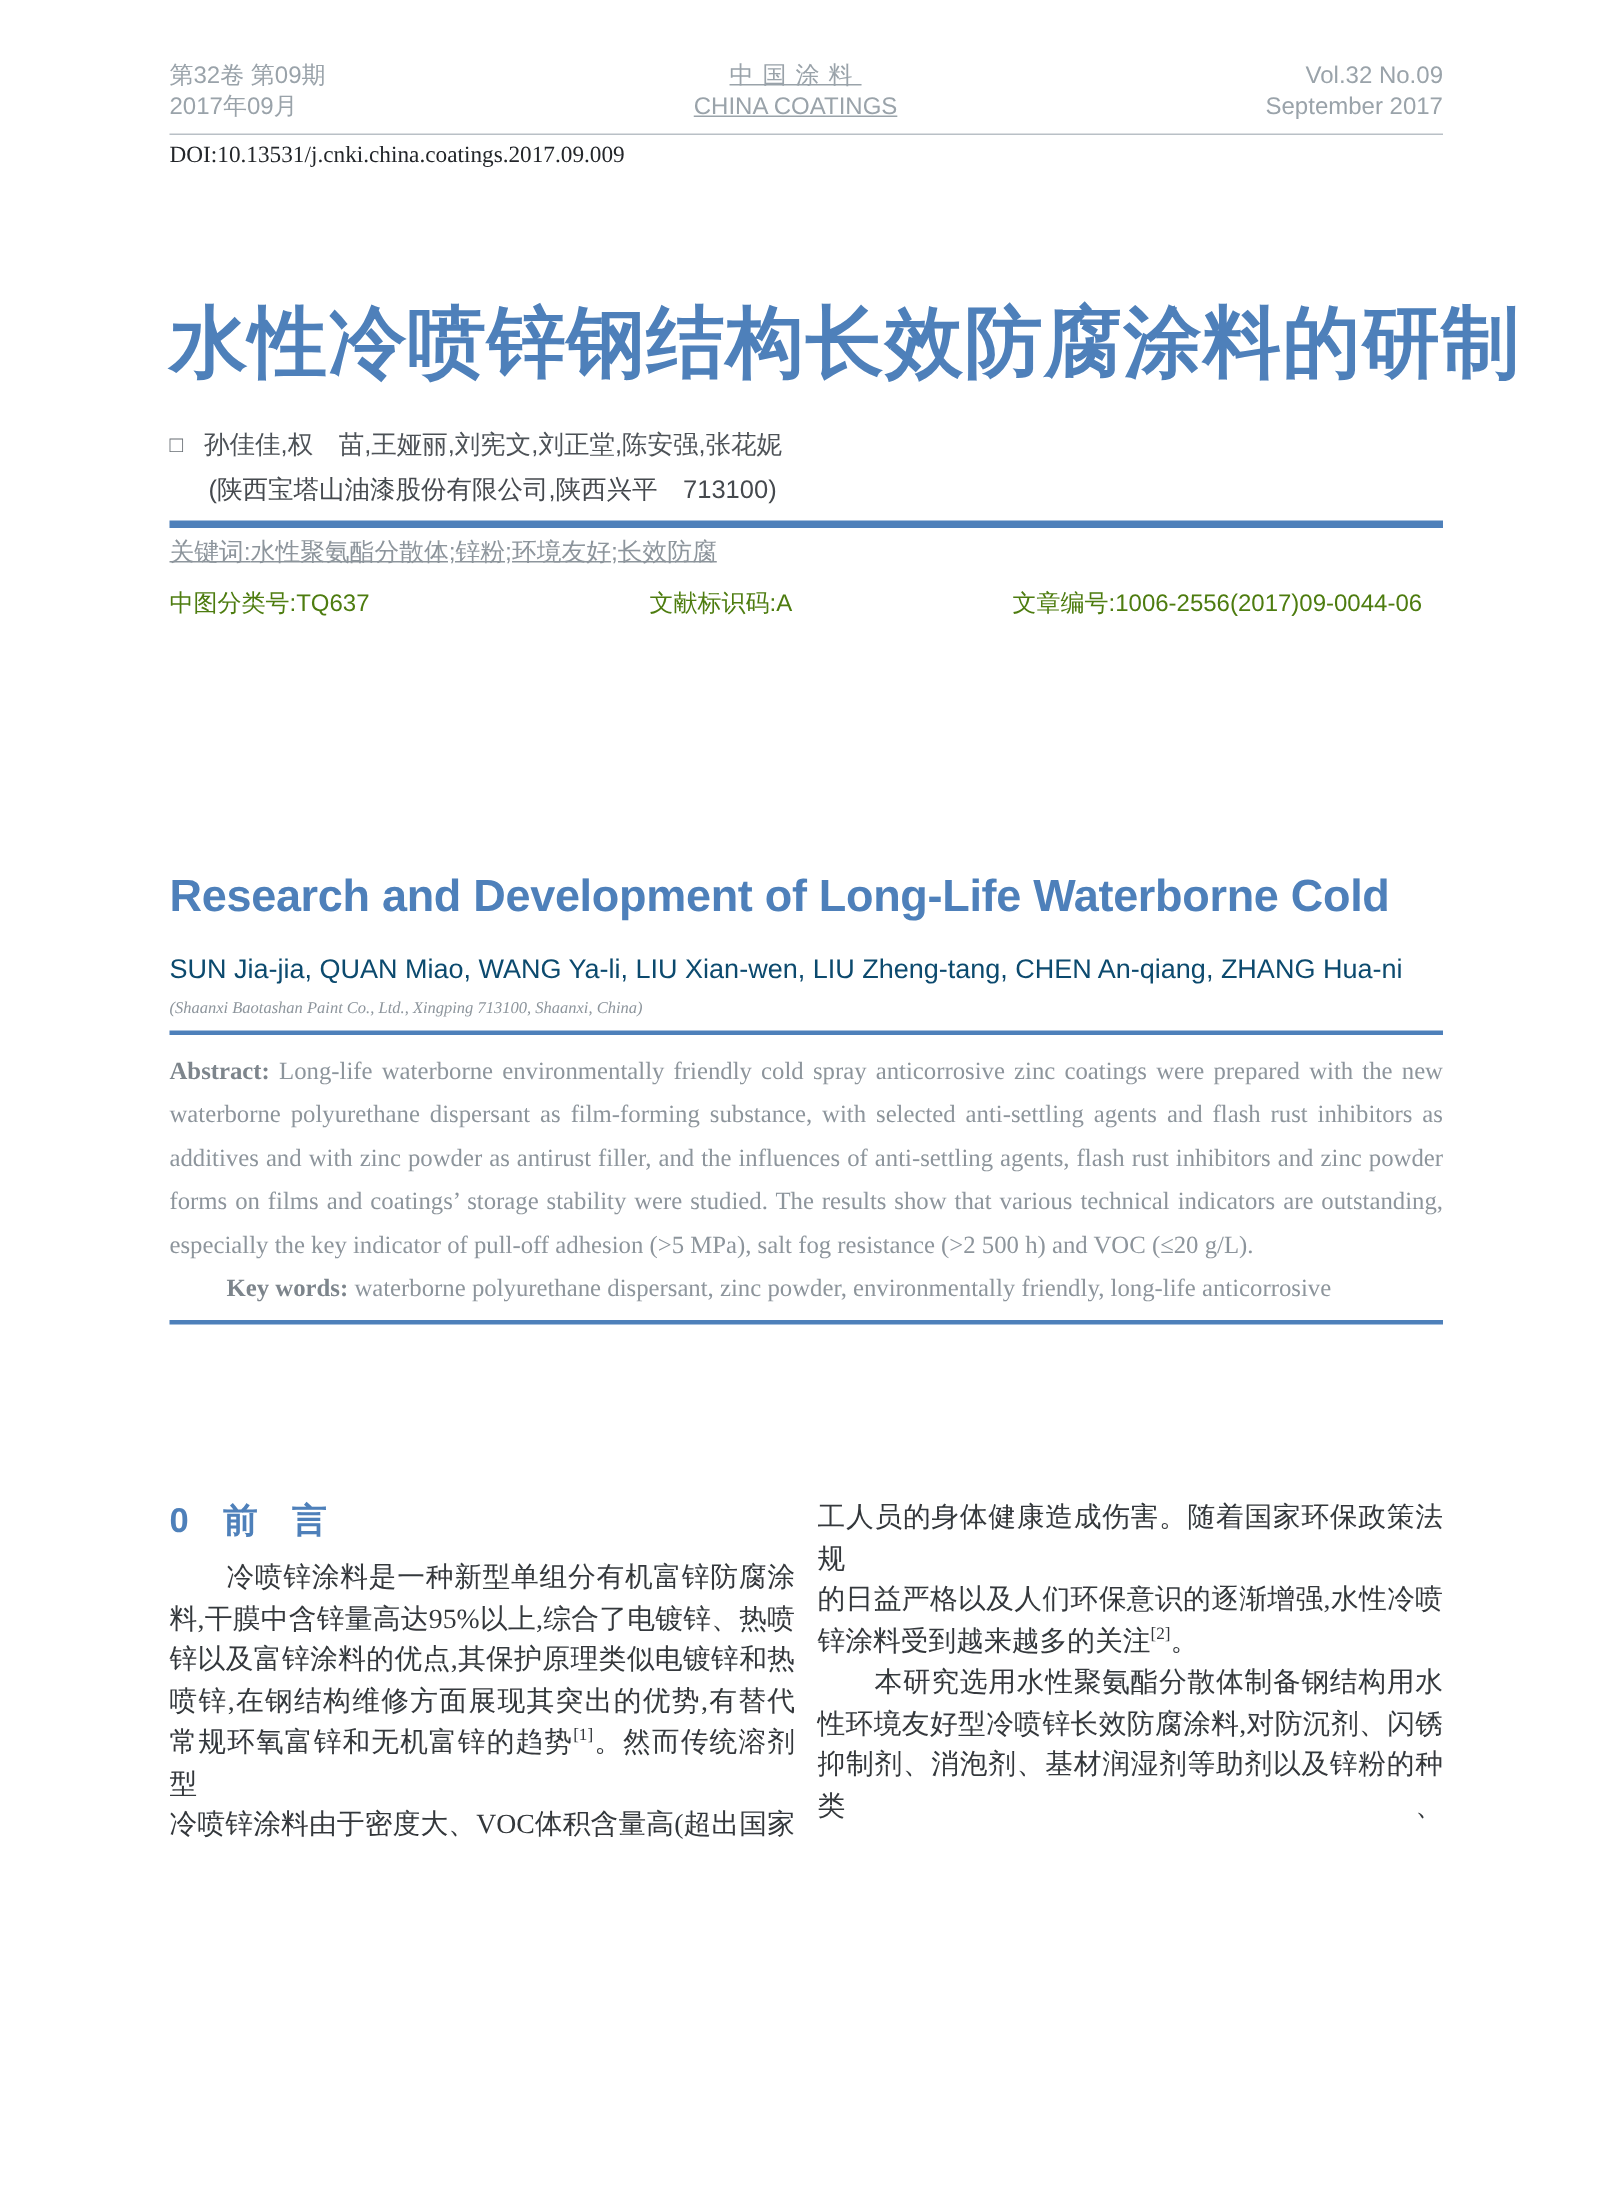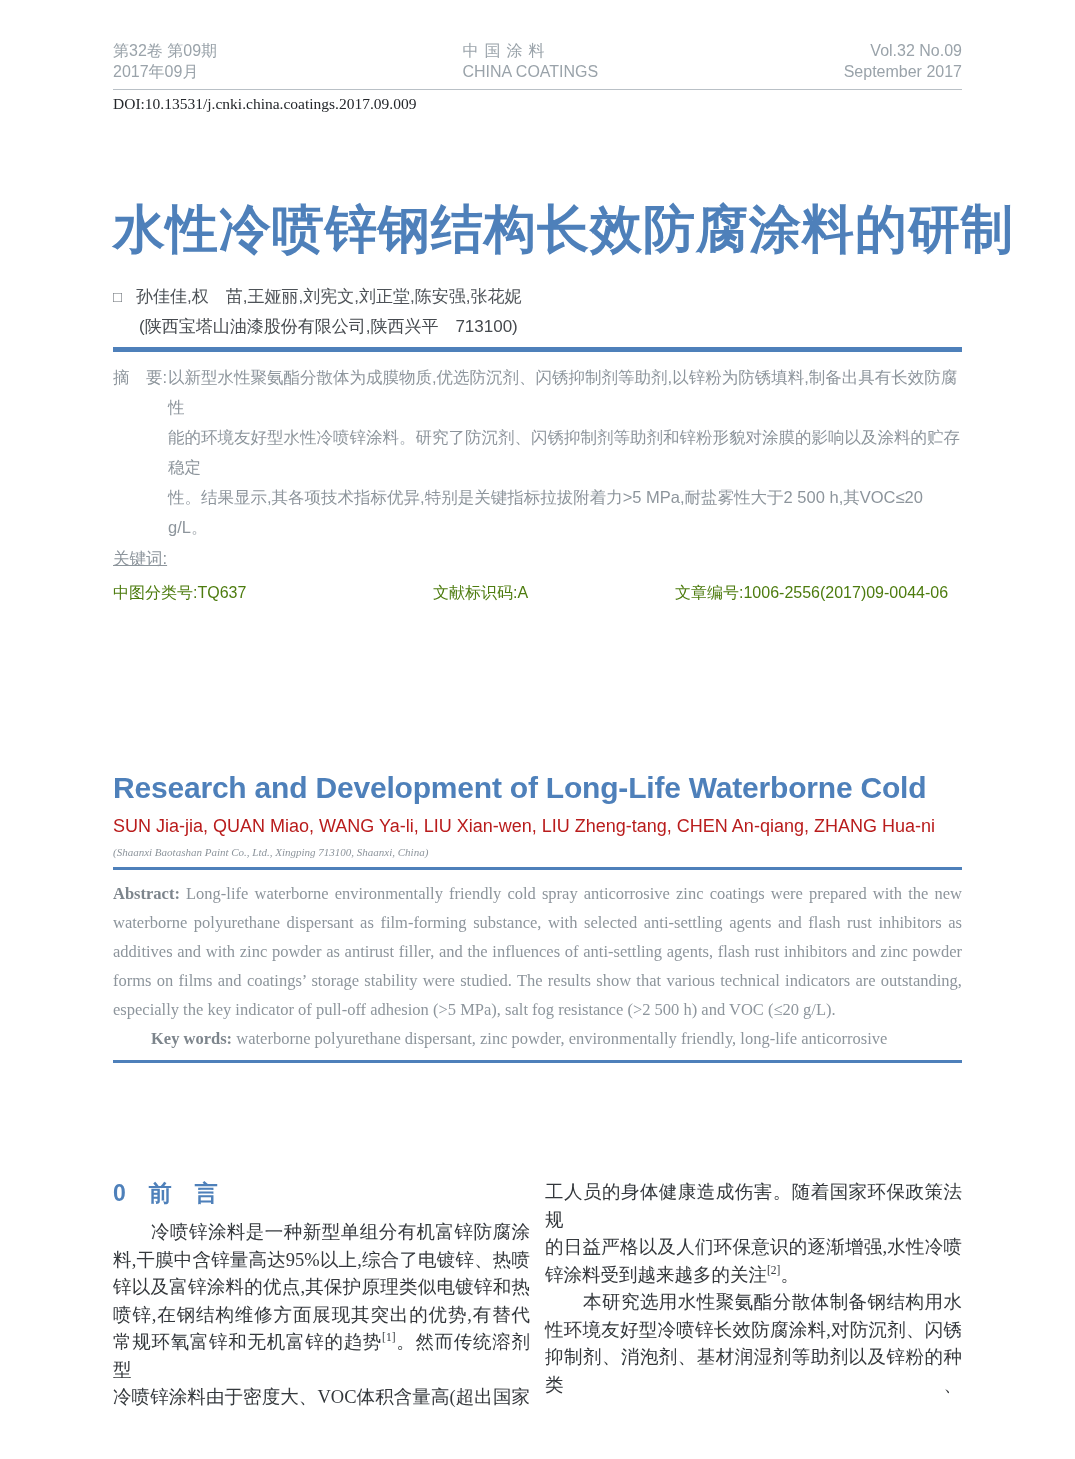--- a/index.html
+++ b/index.html
@@ -9,21 +9,21 @@
     box-sizing:border-box;
     padding:40px 113px 0 113px;
     background:#ffffff;
     font-family:"Liberation Sans","DejaVu Sans",sans-serif;
     overflow:hidden;
   }
   
   .jheader{display:flex;justify-content:space-between;align-items:flex-start;
     color:#9aa3aa;font-size:16px;line-height:21px;}
   .jheader .col{white-space:nowrap;}
-  .jheader .center{}
+  .jheader .center{text-align:center;text-decoration:underline;}
   .jheader .right{text-align:right;}
   .jh-cn{letter-spacing:6px;}
   .header-rule{height:1px;background:#b9c0c6;margin-top:7px;}
   .doi{margin-top:5px;font-family:"Liberation Serif","DejaVu Serif",serif;
     color:#23262a;font-size:15.5px;}
   
   .cn-title{
     margin-top:84px;
     color:#4e80ba;font-weight:bold;font-size:52px;line-height:64px;
     letter-spacing:1px;white-space:nowrap;
@@ -44,21 +44,21 @@
   .cn-meta .m1{flex:0 0 320px;}
   .cn-meta .m2{flex:0 0 242px;}
   .cn-meta .m3{flex:1;}
   
   .en-title{
     margin-top:158px;
     color:#4e80ba;font-weight:bold;font-size:30px;line-height:50px;
     letter-spacing:-0.2px;white-space:nowrap;
     font-family:"Liberation Sans","DejaVu Sans",sans-serif;
   }
-  .en-authors{margin-top:3px;color:#b91c1c;font-size:18px;}
+  .en-authors{margin-top:13px;color:#0c4a6e;font-size:18px;}
   .en-affil{margin-top:9px;color:#8d959c;font-size:11px;font-style:italic;
     font-family:"Liberation Serif","DejaVu Serif",serif;}
   .en-rule-top{margin-top:9px;}
   .en-abstract{margin-top:9px;color:#8d959c;font-size:16.5px;line-height:29px;
     font-family:"Liberation Serif","DejaVu Serif",serif;text-align:justify;}
   .en-abstract b{color:#7d858c;}
   .en-keywords{color:#8d959c;font-size:16.5px;line-height:29px;
     font-family:"Liberation Serif","DejaVu Serif",serif;}
   .en-keywords b{color:#7d858c;margin-left:38px;}
   .en-rule-bottom{margin-top:7px;}
@@ -95,30 +95,23 @@
   <div class="doi">DOI:10.13531/j.cnki.china.coatings.2017.09.009</div>
 
   <h1 class="cn-title" style="margin:84px 0 0 0;">水性冷喷锌钢结构长效防腐涂料的研制</h1>
   <div class="cn-authors">
     <span class="marker">□</span>
     <span>孙佳佳,权　苗,王娅丽,刘宪文,刘正堂,陈安强,张花妮</span>
   </div>
   <div class="cn-affil">(陕西宝塔山油漆股份有限公司,陕西兴平　713100)</div>
   <div class="rule-blue rule-5"></div>
 
-  <div class="cn-abstract">
-    <div class="label">摘　要:</div>
-    <div class="lines">
-        <div class="jl">以新型水性聚氨酯分散体为成膜物质,优选防沉剂、闪锈抑制剂等助剂,以锌粉为防锈填料,制备出具有长效防腐性</div>
-        <div class="jl">能的环境友好型水性冷喷锌涂料。研究了防沉剂、闪锈抑制剂等助剂和锌粉形貌对涂膜的影响以及涂料的贮存稳定</div>
-        <div>性。结果显示,其各项技术指标优异,特别是关键指标拉拔附着力&gt;5 MPa,耐盐雾性大于2 500 h,其VOC≤20 g/L。</div>
-      </div>
-  </div>
   <div class="cn-keywords">
     <span>关键词:</span>
+    <span>水性聚氨酯分散体;锌粉;环境友好;长效防腐</span>
   </div>
   <div class="cn-meta">
     <div class="m1">
       <span>中图分类号:</span><span>TQ637</span>
     </div>
     <div class="m2">
       <span>文献标识码:</span><span>A</span>
     </div>
     <div class="m3">
       <span>文章编号:</span><span>1006-2556(2017)09-0044-06</span>

